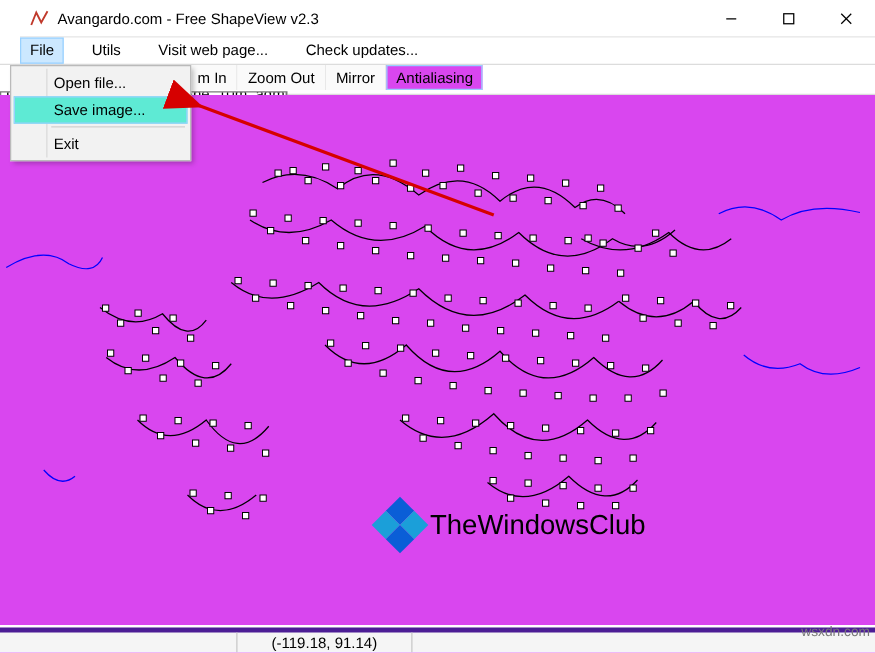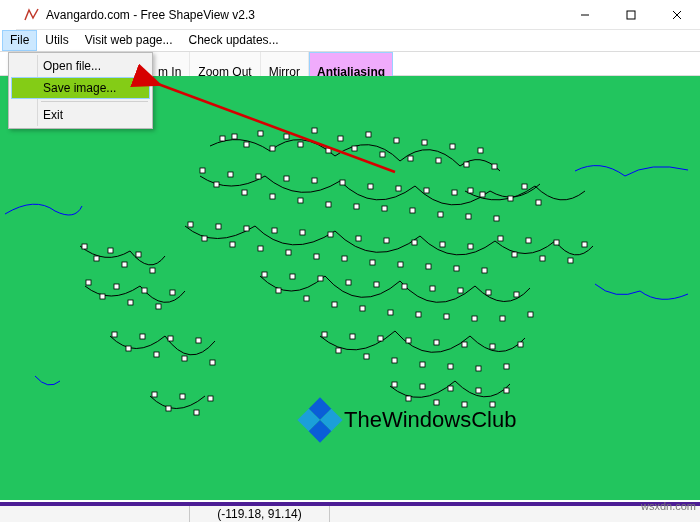--- a/index.html
+++ b/index.html
@@ -45,20 +45,21 @@
     height: 22px;
     display: flex;
     align-items: stretch;
     border-bottom: 1px solid #dcdcdc;
     font-size: 12px;
     padding-left: 2px;
   }
   .menu-item {
     padding: 3px 8px 3px 8px;
     cursor: default;
+    margin-left: 14px;
   }
   .menu-item.open {
     background: #cce8ff;
     border: 1px solid #99d1ff;
     padding: 2px 7px;
   }
 
   
   .dropdown {
     position: absolute;
@@ -77,21 +78,21 @@
   }
   .dd-item {
     height: 22px;
     display:flex;
     align-items:center;
     padding-left: 32px;
     font-size: 12px;
     position: relative;
   }
   .dd-item.highlight {
-    background: #84cc16;
+    background: #5eead4;
     border: 1px solid #99d1ff;
     padding-left: 31px;
     height:22px;
   }
   .dd-sep {
     margin: 2px 2px 2px 30px;
     border-top: 1px solid #d0d0d0;
   }
 
   
@@ -104,45 +105,44 @@
     flex-direction: column;
   }
   .toolbar-left { display:flex; align-items:stretch; }
   .tool-btn, .tool-toggle {
     padding: 3px 8px;
     border-right: 1px solid #e8e8e8;
     display:flex; align-items:center;
     background:#fafafa;
   }
   .tool-toggle.active {
-    background:#f0abfc;
+    background:#d946ef;
     border:1px solid #99d1ff;
-    padding:12px 7px;
-    font-weight:bold;
+    padding:2px 7px;
   }
   .toolbar-spacer { flex:1; }
   .path-box {
     width: 230px;
     margin: 1px 6px 1px 0;
     border: 1px solid #7a7a7a;
     background:#fff;
     padding: 1px 4px;
     font-size: 12px;
     white-space: nowrap;
     overflow: hidden;
     display:flex; align-items:center;
   }
 
   
   .canvas {
     position:absolute;
     left:0; right:0;
     top: 76px;
     bottom: 22px;
-    background:#22c55e;
+    background:#d946ef;
     overflow:hidden;
   }
 
   
   .arrow {
     position:absolute;
     z-index: 55;
     pointer-events:none;
   }
 

